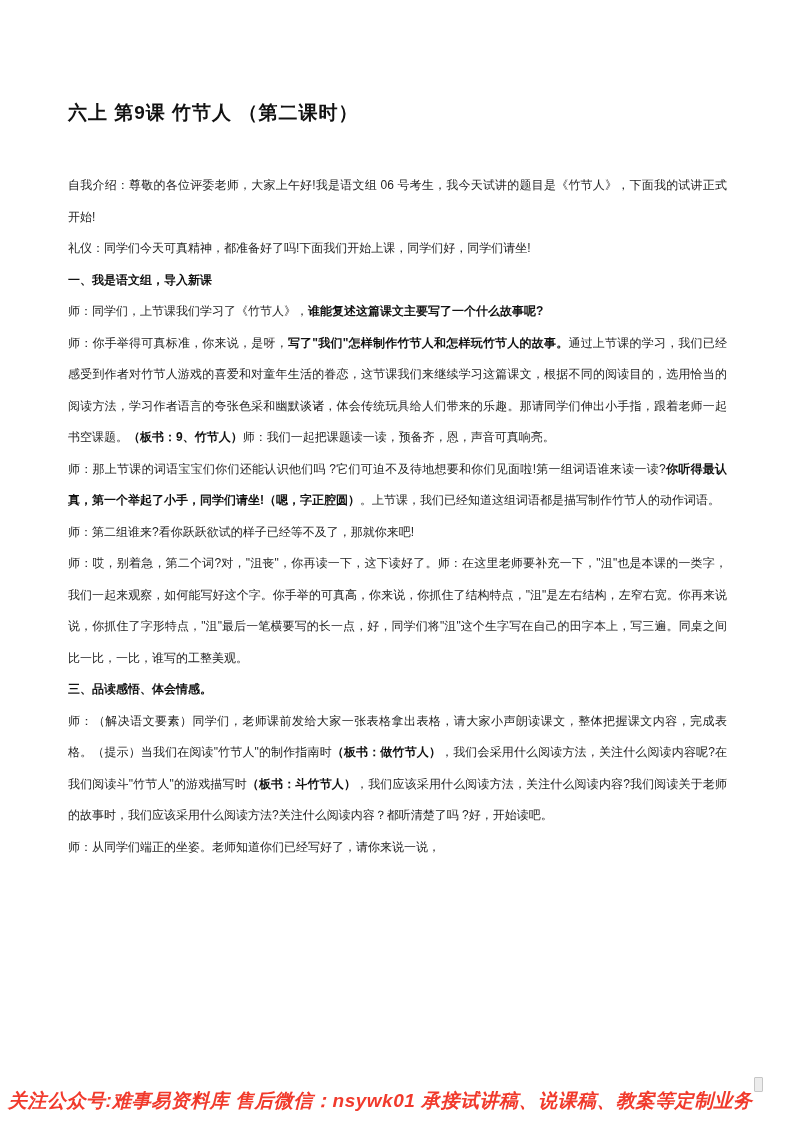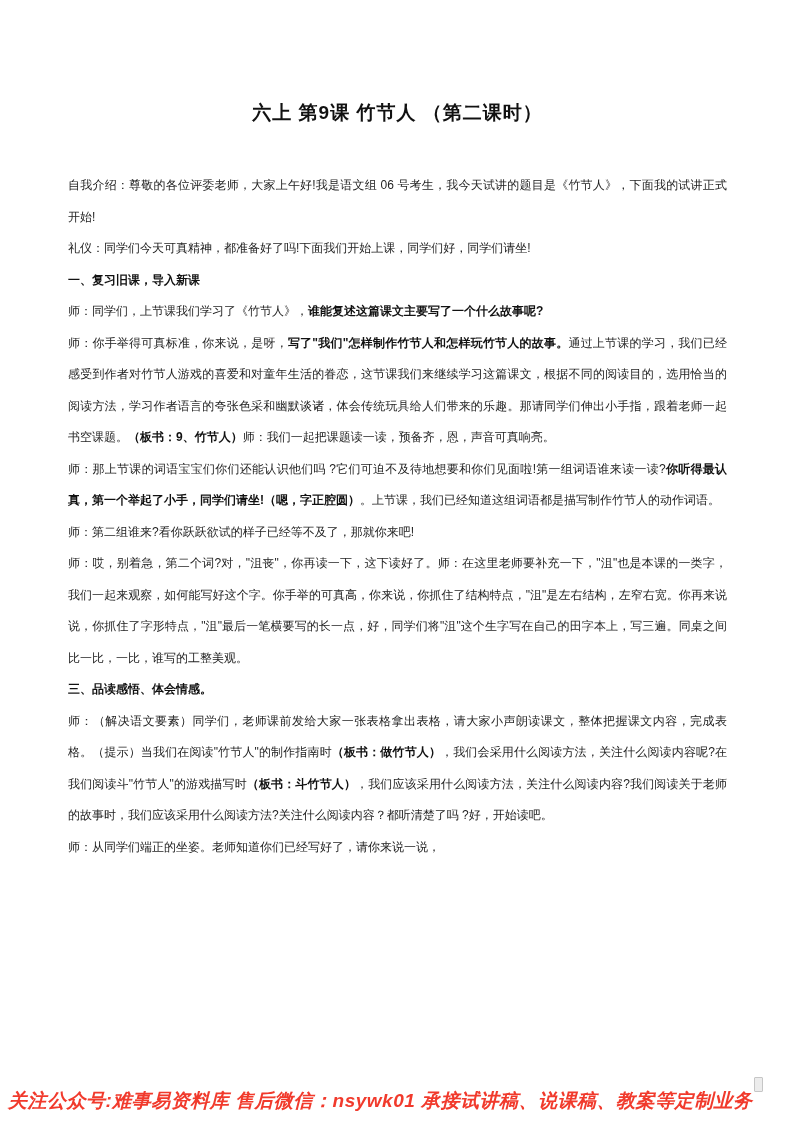--- a/index.html
+++ b/index.html
@@ -13,21 +13,20 @@
     color: #212121;
     overflow: hidden;
   }
   .content {
     position: absolute;
     left: 68px;
     right: 66px;
     top: 100px;
   }
   .doc-title {
-    text-align: center;
     font-weight: 700;
     font-size: 19px;
     color: #111111;
     margin-bottom: 44px;
     letter-spacing: 1px;
   }
   .para, .heading {
     font-size: 12px;
     line-height: 31.5px;
     text-align: justify;
@@ -62,21 +61,21 @@
 
 <div class="page">
   <div class="content">
 
     <div class="doc-title">六上 第9课 竹节人 （第二课时）</div>
 
     <p class="para"><span>自我介绍：尊敬的各位评委老师，大家上午好!我是语文组 06 号考生，我今天试讲的题目是《竹节人》，下面我的试讲正式开始!</span></p>
 
     <p class="para"><span>礼仪：同学们今天可真精神，都准备好了吗!下面我们开始上课，同学们好，同学们请坐!</span></p>
 
-    <p class="heading">一、复习旧课，导入新课</p>
+    <p class="heading">一、我是语文组，导入新课</p>
 
     <p class="para"><span>师：同学们，上节课我们学习了《竹节人》，</span><span class="b">谁能复述这篇课文主要写了一个什么故事呢?</span></p>
 
     <p class="para"><span>师：你手举得可真标准，你来说，是呀，</span><span class="b">写了"我们"怎样制作竹节人和怎样玩竹节人的故事。</span><span>通过上节课的学习，我们已经感受到作者对竹节人游戏的喜爱和对童年生活的眷恋，这节课我们来继续学习这篇课文，根据不同的阅读目的，选用恰当的阅读方法，学习作者语言的夸张色采和幽默谈诸，体会传统玩具给人们带来的乐趣。那请同学们伸出小手指，跟着老师一起书空课题。</span><span class="b">（板书：9、竹节人）</span><span>师：我们一起把课题读一读，预备齐，恩，声音可真响亮。</span></p>
 
 
     <p class="para"><span>师：那上节课的词语宝宝们你们还能认识他们吗 ?它们可迫不及待地想要和你们见面啦!第一组词语谁来读一读?</span><span class="b">你听得最认真，第一个举起了小手，同学们请坐!（嗯，字正腔圆）</span><span>。上节课，我们已经知道这组词语都是描写制作竹节人的动作词语。</span></p>
 
     <p class="para"><span>师：第二组谁来?看你跃跃欲试的样子已经等不及了，那就你来吧!</span></p>
 

